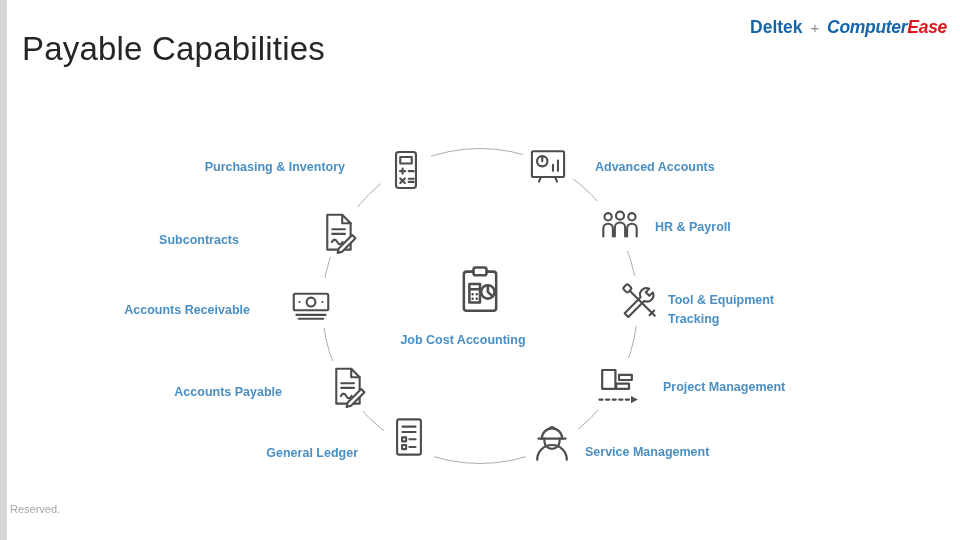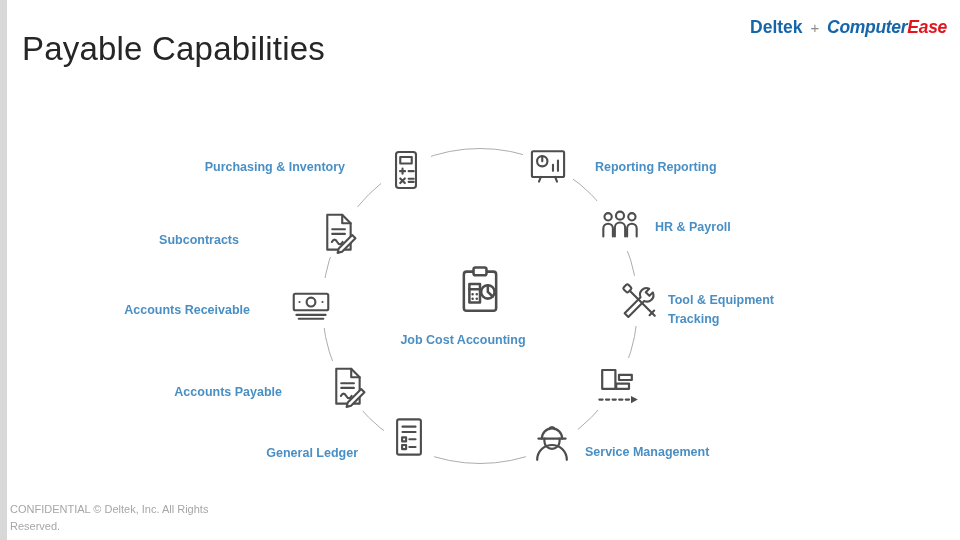--- a/index.html
+++ b/index.html
@@ -160,25 +160,25 @@
         <path d="M16.4 13.4V10.5M16.4 13.4l2.1 2"></path>
       </svg>
     </div>
 
     <div class="lbl r" style="right:615px;top:158px">Purchasing &amp; Inventory</div>
     <div class="lbl r" style="right:721px;top:231px">Subcontracts</div>
     <div class="lbl r" style="right:710px;top:301px">Accounts Receivable</div>
     <div class="lbl r" style="right:678px;top:383px">Accounts Payable</div>
     <div class="lbl r" style="right:602px;top:444px">General Ledger</div>
 
-    <div class="lbl" style="left:595px;top:158px">Reporting Reporting</div>
+    <div class="lbl" style="left:595px;top:158px">Advanced Accounts</div>
     <div class="lbl" style="left:655px;top:218px">HR &amp; Payroll</div>
     <div class="lbl wrap" style="left:668px;top:291px;width:128px">Tool &amp; Equipment Tracking</div>
+    <div class="lbl" style="left:663px;top:378px">Project Management</div>
     <div class="lbl" style="left:585px;top:443px">Service Management</div>
 
     <div class="lbl ctr" style="left:378px;top:331px;width:170px">Job Cost Accounting</div>
   </div>
 
   <div class="footer">
-    <div>CONFIDENTIAL © Deltek, Inc. All Rights</div>
     <div>Reserved.</div>
   </div>
 </div>
 
 </body></html>

